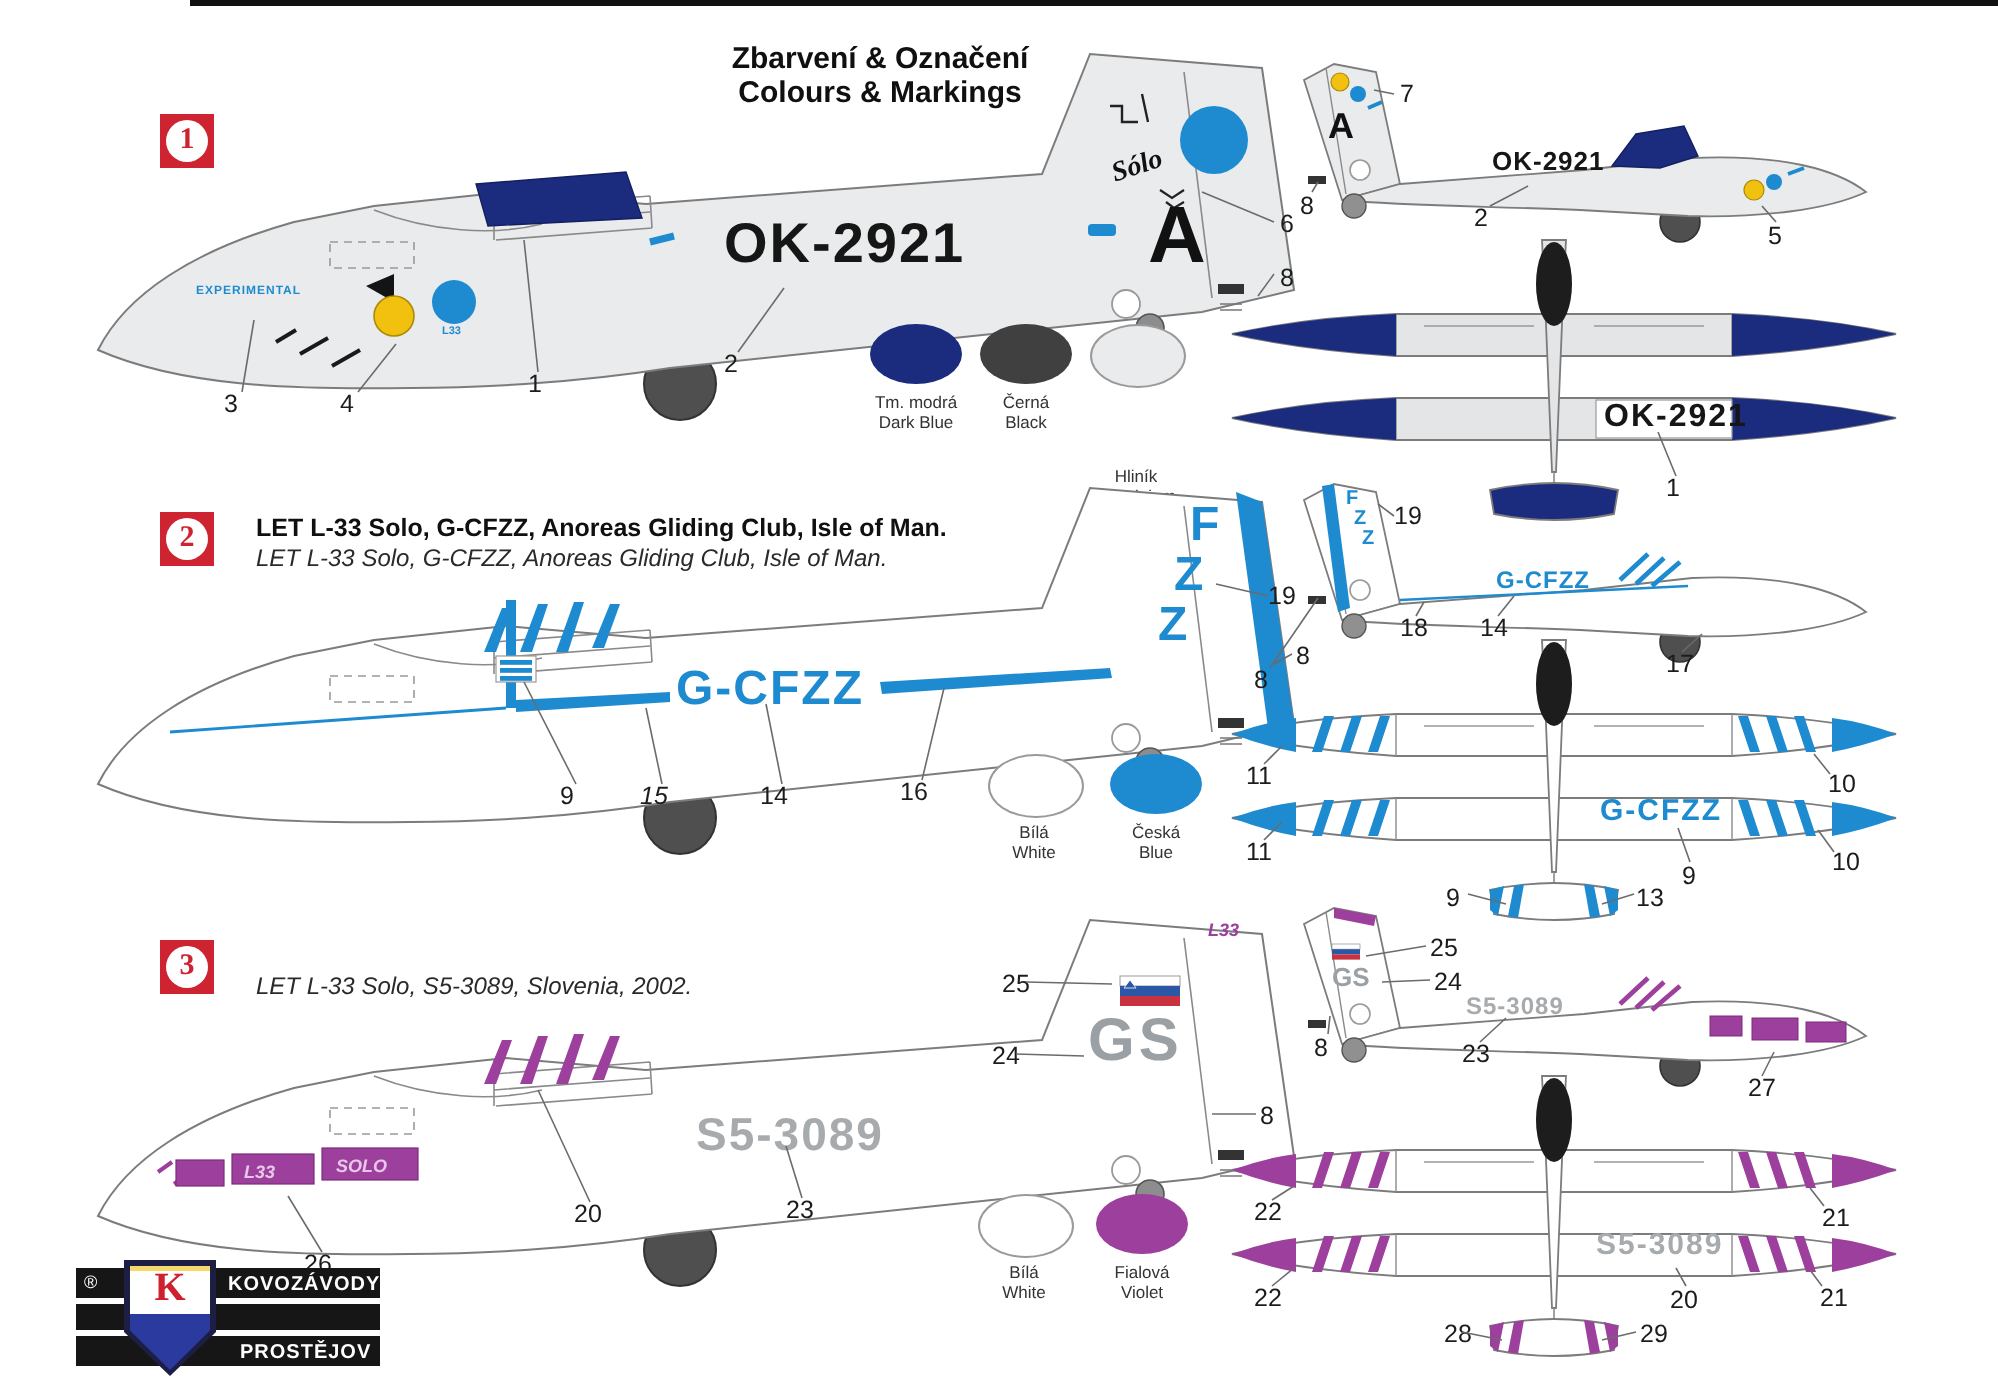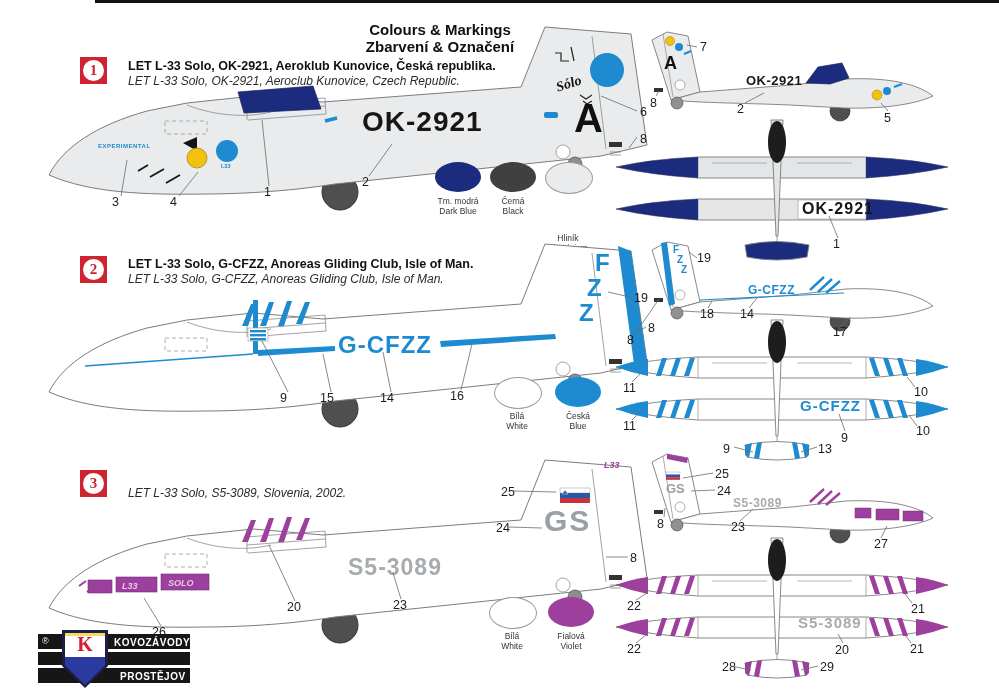--- a/index.html
+++ b/index.html
@@ -60,29 +60,27 @@
         <line x1="33" y1="6" x2="43" y2="69" stroke="#8a8a8a" stroke-width="0.7"></line>
         <path d="M41,72 L70,64 L162,57 L216,51 C262,49 289,57 303,68 C284,77 250,81 214,80 L160,77 C112,75 72,75 41,72 Z" fill="var(--skin,#fff)" stroke="#7c7c7c" stroke-width="0.9"></path>
         <circle cx="47" cy="75" r="6" fill="#909090" stroke="#555" stroke-width="0.7"></circle>
         <circle cx="50" cy="57" r="5" fill="#fff" stroke="#999" stroke-width="0.8"></circle>
         <rect x="24" y="60" width="9" height="4" fill="#333"></rect>
       </g>
     </defs>
   </svg>
 
   <div class="title" style="left:330px;top:21px;">
+    <div>Zbarvení &amp; Označení</div>
     <div>Colours &amp; Markings</div>
-    <div>Zbarvení &amp; Označení</div>
   </div>
 
   <div class="badge" style="left:80px;top:57px;">
       <i>1</i>
     </div>
-  <span class="h-cz" style="left:128px;top:59px;">LET  L-33 Solo, OK-2921, Aeroklub Kunovice, Česká republika.</span>
-  <span class="h-en" style="left:128px;top:74px;">LET  L-33 Solo, OK-2921, Aeroclub Kunovice, Czech Republic.</span>
 
   <svg class="abs" style="left:35px;top:25px;--skin:#e9ebec;" width="640" height="215" viewBox="0 0 640 215">
     <use href="#gl-side"></use>
     <polygon points="203,67 278,61 286,84 209,88" fill="#1b2b7e" stroke="#14205f" stroke-width="0.7"></polygon>
     <polygon points="148,118 162,112 162,126" fill="#141414"></polygon>
     <circle cx="162" cy="133" r="10" fill="#f2c00e" stroke="#a98c07" stroke-width="0.8"></circle>
     <circle cx="192" cy="126" r="11" fill="#1e8bd0"></circle>
     <path d="M115,152 l14,-8 M131,158 l14,-8 M103,146 l10,-6" stroke="#1a1a1a" stroke-width="2"></path>
     <path d="M290,96 l12,-3" stroke="#1e8bd0" stroke-width="3.5"></path>
     <path d="M520,28 h6 v8 h8 M536,22 l3,14" fill="none" stroke="#222" stroke-width="1.2"></path>
@@ -219,21 +217,21 @@
         <polygon points="268,106 262,88 257,88 263,106"></polygon>
       <polygon points="133,133 140,131 137,146 133,143"></polygon>
         <polygon points="145,131 150,130 147,147 142,146"></polygon>
       <polygon points="197,133 190,131 193,146 197,143"></polygon>
         <polygon points="185,131 180,130 183,147 188,146"></polygon>
     </g>
   </svg>
   <span class="reg" style="left:800px;top:397px;font-size:15px;color:#1e8bd0;">G-CFZZ</span>
 
   <span class="co" style="left:280px;top:392px;">9</span>
-  <span class="co" style="left:320px;top:392px;">15</span>
+  <span class="co" style="left:320px;top:392px;font-style:italic;">15</span>
   <span class="co" style="left:380px;top:392px;">14</span>
   <span class="co" style="left:450px;top:390px;">16</span>
   <span class="co" style="left:634px;top:292px;">19</span>
   <span class="co" style="left:648px;top:322px;">8</span>
   <span class="co" style="left:697px;top:252px;">19</span>
   <span class="co" style="left:627px;top:334px;">8</span>
   <span class="co" style="left:700px;top:308px;">18</span>
   <span class="co" style="left:740px;top:308px;">14</span>
   <span class="co" style="left:833px;top:326px;">17</span>
   <span class="co" style="left:623px;top:382px;">11</span>

